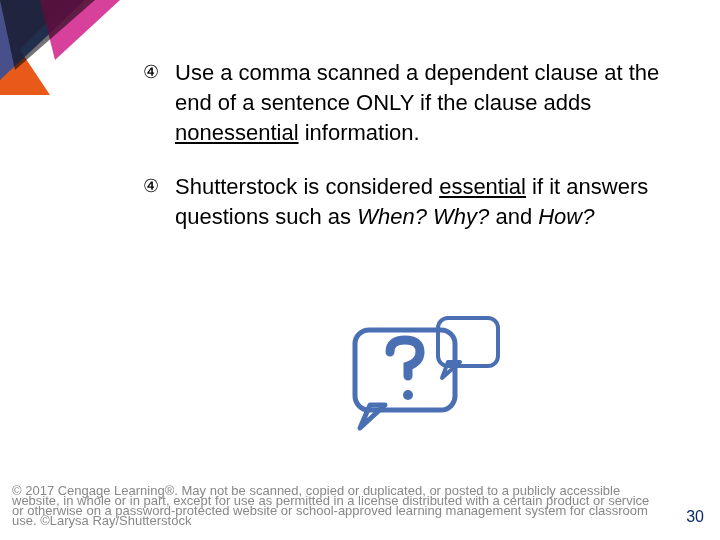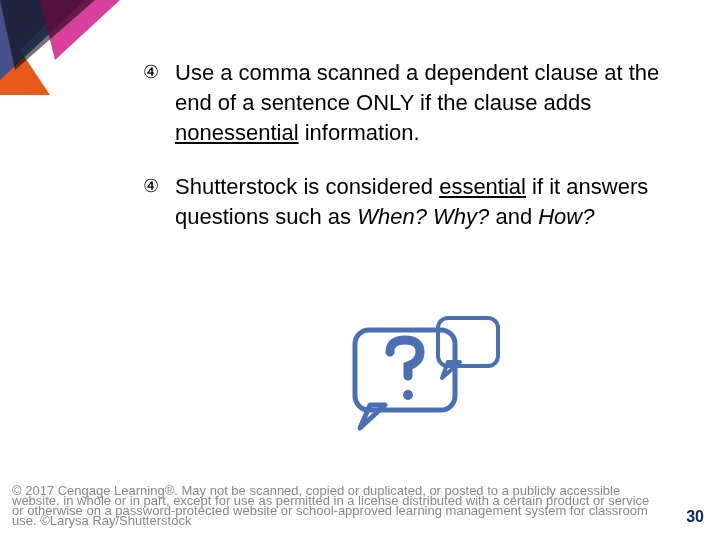--- a/index.html
+++ b/index.html
@@ -11,21 +11,21 @@
   .bullets{margin-top:28px;padding-left:28px}
   .bullet{display:flex;gap:14px;margin-bottom:24px;align-items:flex-start}
   .circled{font-size:18px;line-height:28px;width:18px;flex-shrink:0}
   .bullet-text{font-size:22px;line-height:30px;color:#000;max-width:510px}
   .bold{font-weight:normal}
   .under{text-decoration:underline}
   .ital{font-style:italic}
   .illus{position:absolute;top:310px;left:320px;width:190px;height:140px}
   .footer{position:absolute;bottom:14px;left:12px;right:12px}
   .copy{color:#888;font-size:13px;line-height:10px;max-width:640px}
-  .pagenum{position:absolute;right:4px;bottom:0;color:#0a2a6b;font-size:16px;font-weight:bold}
+  .pagenum{position:absolute;right:4px;bottom:0;color:#0a2a6b;font-size:16px;font-weight:normal}
 </style>
 </head>
 <body>
 
 <svg class="corner" viewBox="0 0 120 95">
   <polygon points="0,0 70,0 20,50 50,95 0,95" fill="#e85a1a"></polygon>
   <polygon points="0,0 85,0 45,38 0,80" fill="#2a4fa0" opacity="0.85"></polygon>
   <polygon points="40,0 120,0 55,60" fill="#d01f8a" opacity="0.85"></polygon>
   <polygon points="0,0 95,0 15,70" fill="#000" opacity="0.55"></polygon>
 </svg>

